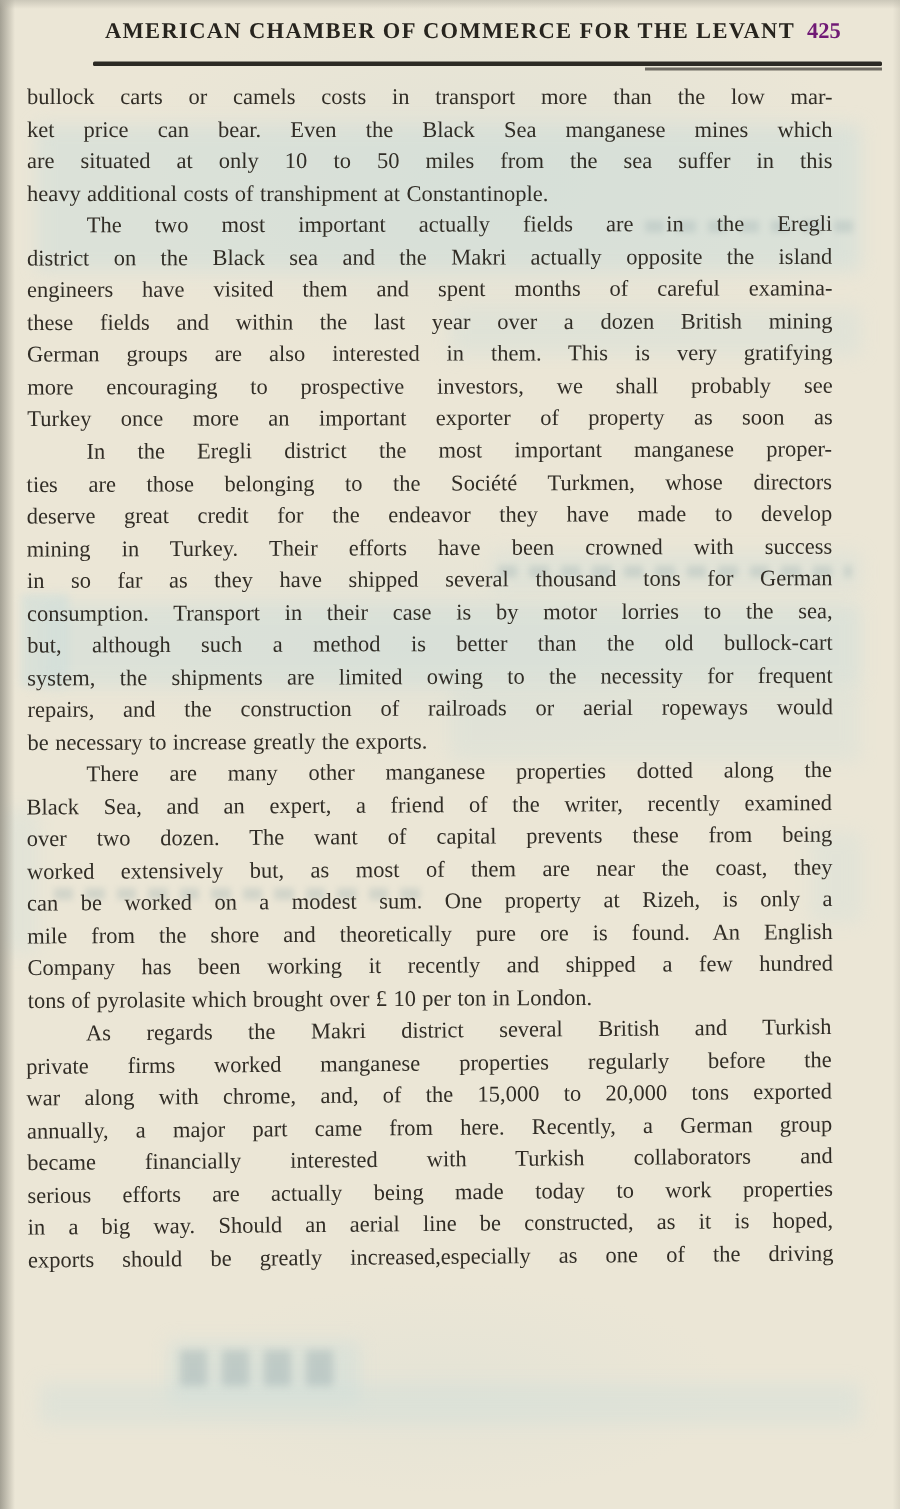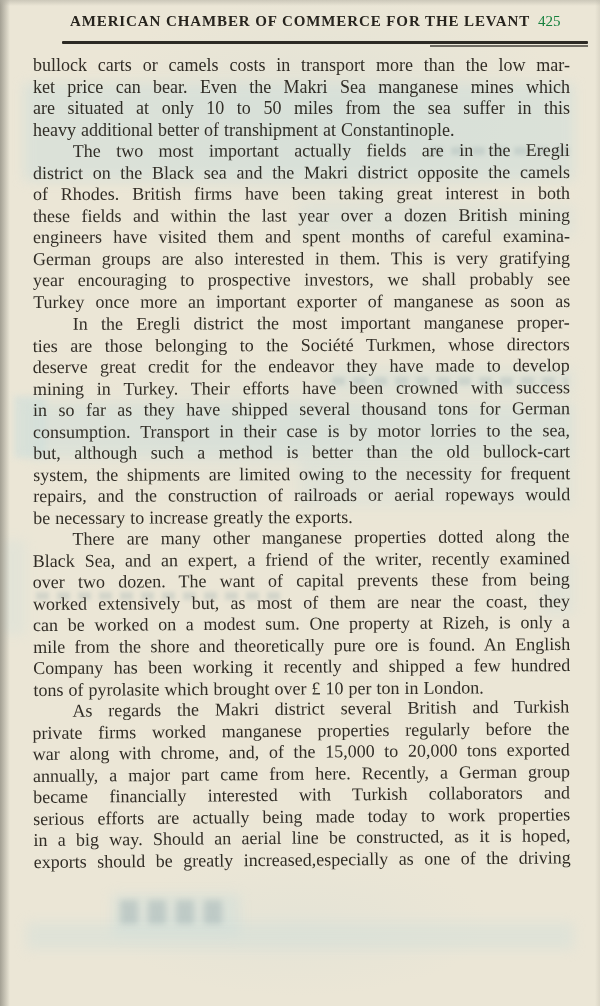--- a/index.html
+++ b/index.html
@@ -42,29 +42,29 @@
   .g1{left:332px;top:377px;width:236px;height:8px;}
   .g2{left:36px;top:592px;width:250px;height:8px;}
   .g3{left:120px;top:900px;width:112px;height:24px;filter:blur(3px);opacity:.35;
       background:repeating-linear-gradient(90deg,#8ba1a6 0 18px, transparent 18px 28px);}
   .g4{left:430px;top:147px;width:140px;height:8px;}
 
   
   #running-header{position:absolute;left:62px;top:13px;width:526px;display:flex;align-items:baseline;}
   .header-title{flex:1;text-align:center;font-weight:bold;font-size:15px;
     letter-spacing:.9px;color:#27241e;white-space:nowrap;}
-  .header-page{width:50px;text-align:left;font-weight:normal;font-size:15px;color:#15803d;}
+  .header-page{width:50px;text-align:left;font-weight:bold;font-size:15px;color:#701a75;}
   .rule-main{position:absolute;left:62px;top:41px;width:526px;height:2.5px;
     background:var(--rule,#2c2a24);border-radius:1px;}
   .rule-frag{position:absolute;left:430px;top:45px;width:158px;height:1.5px;
     background:var(--rule,#2c2a24);opacity:.65;}
 
   
-  #page-body{position:absolute;left:33px;top:55px;width:537px;
-    color:var(--ink,#312d26);font-size:18px;line-height:21.55px;}
+  #page-body{position:absolute;left:18px;top:55px;width:537px;
+    color:var(--ink,#312d26);font-size:15px;line-height:21.55px;}
   .paragraph{transform-origin:0 50%;}
   .paragraph.p2{transform:rotate(-0.12deg);}
   .paragraph.p3{transform:rotate(-0.2deg);}
   .paragraph.p4{transform:rotate(-0.32deg);}
   .paragraph.p5{transform:rotate(-0.5deg);}
   .line{text-align:justify;text-align-last:justify;word-spacing:.5px;}
   .line.indent{padding-left:40px;}
   .line.endline{text-align-last:left;}
 </style>
 </head>
@@ -95,33 +95,32 @@
   <div id="running-header">
     <div class="header-title">AMERICAN CHAMBER OF COMMERCE FOR THE LEVANT</div>
     <div class="header-page">425</div>
   </div>
   <div class="rule-main"></div>
   <div class="rule-frag"></div>
 
   <div id="page-body">
       <div class="paragraph p1">
         <div class="line">bullock carts or camels costs in transport more than the low mar-</div>
-        <div class="line">ket price can bear. Even the Makri Sea manganese mines which</div>
+        <div class="line">ket price can bear. Even the Black Sea manganese mines which</div>
         <div class="line">are situated at only 10 to 50 miles from the sea suffer in this</div>
-        <div class="line endline">heavy additional better of transhipment at Constantinople.</div>
+        <div class="line endline">heavy additional costs of transhipment at Constantinople.</div>
       </div>
       <div class="paragraph p2">
         <div class="line indent">The two most important actually fields are in the Eregli</div>
-        <div class="line">district on the Black sea and the Makri district opposite the camels</div>
-        <div class="line">of Rhodes. British firms have been taking great interest in both</div>
+        <div class="line">district on the Black sea and the Makri actually opposite the island</div>
+        <div class="line">engineers have visited them and spent months of careful examina-</div>
         <div class="line">these fields and within the last year over a dozen British mining</div>
-        <div class="line">engineers have visited them and spent months of careful examina-</div>
         <div class="line">German groups are also interested in them. This is very gratifying</div>
-        <div class="line">year encouraging to prospective investors, we shall probably see</div>
-        <div class="line">Turkey once more an important exporter of manganese as soon as</div>
+        <div class="line">more encouraging to prospective investors, we shall probably see</div>
+        <div class="line">Turkey once more an important exporter of property as soon as</div>
       </div>
       <div class="paragraph p3">
         <div class="line indent">In the Eregli district the most important manganese proper-</div>
         <div class="line">ties are those belonging to the Société Turkmen, whose directors</div>
         <div class="line">deserve great credit for the endeavor they have made to develop</div>
         <div class="line">mining in Turkey. Their efforts have been crowned with success</div>
         <div class="line">in so far as they have shipped several thousand tons for German</div>
         <div class="line">consumption. Transport in their case is by motor lorries to the sea,</div>
         <div class="line">but, although such a method is better than the old bullock-cart</div>
         <div class="line">system, the shipments are limited owing to the necessity for frequent</div>

